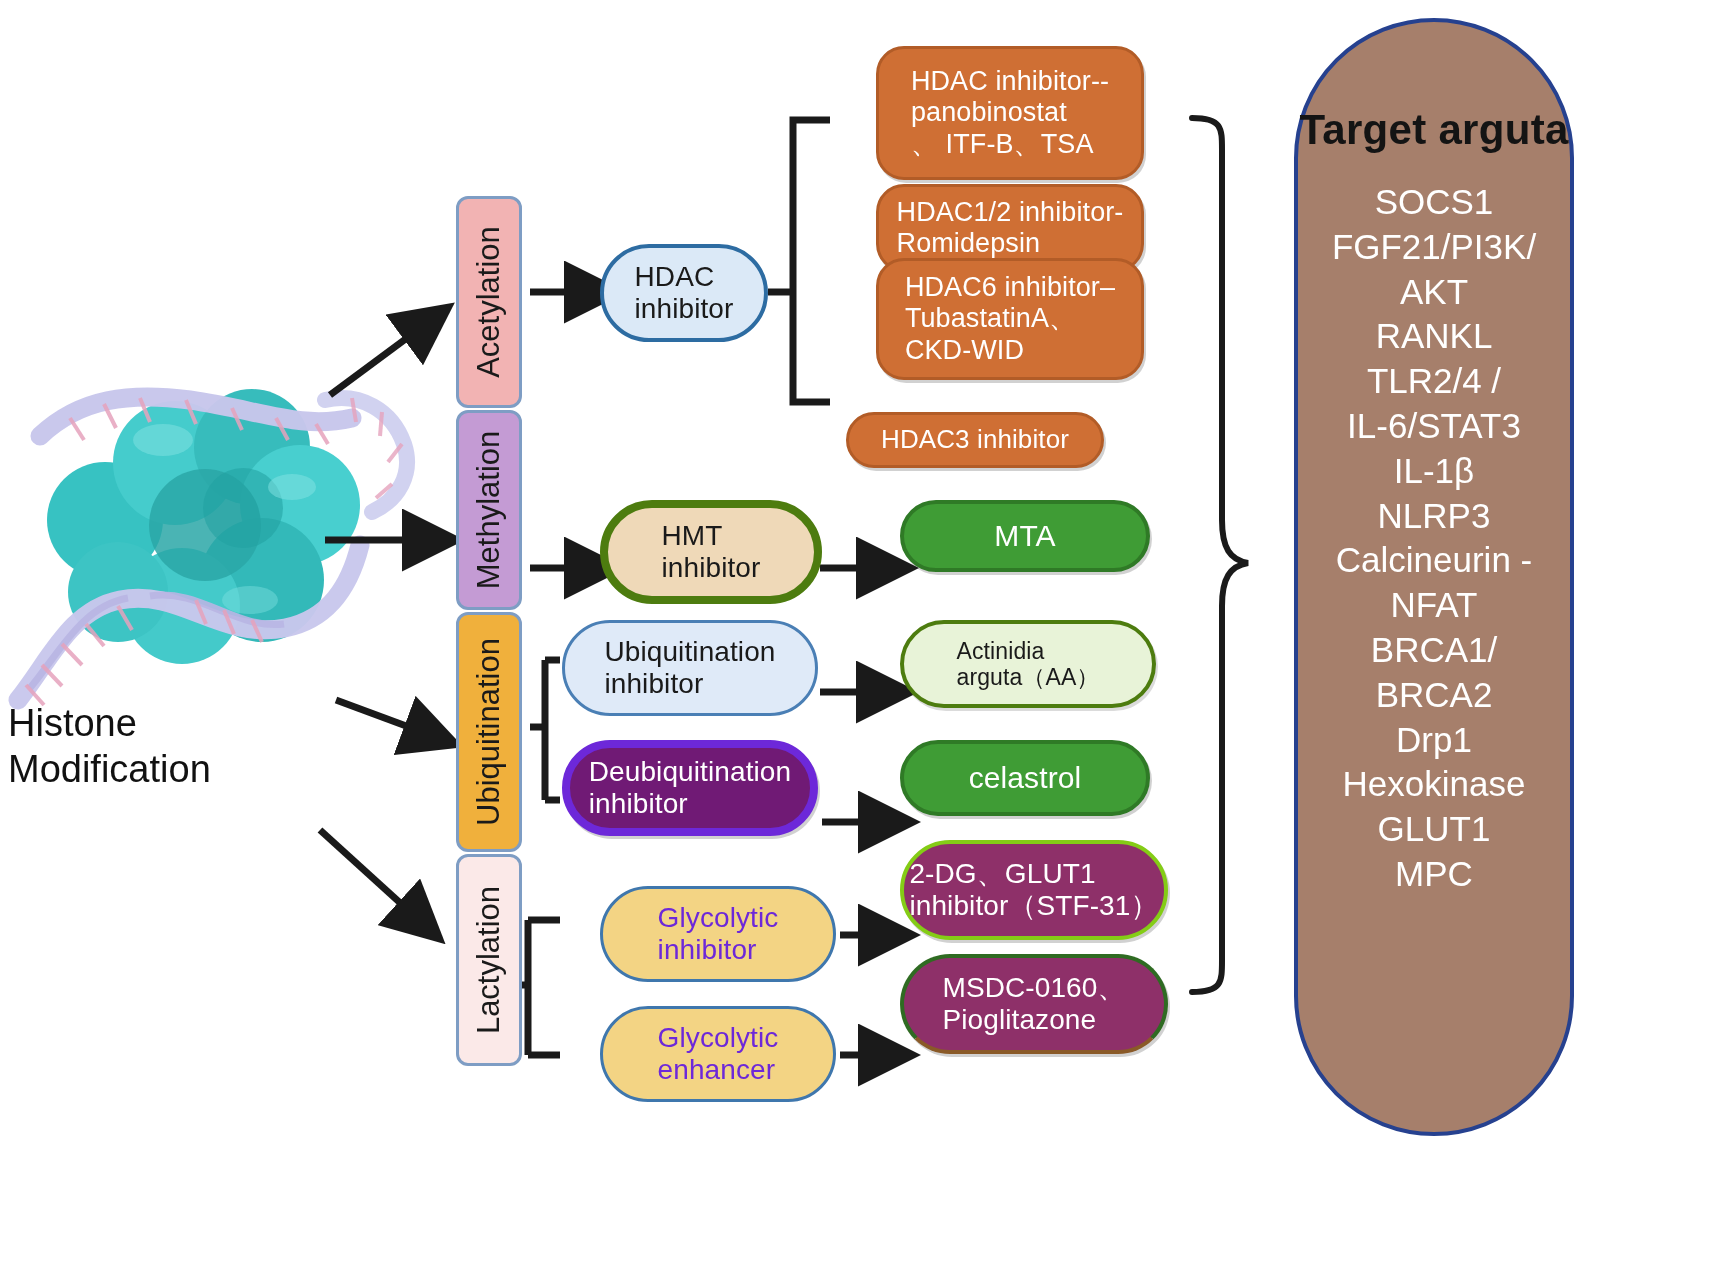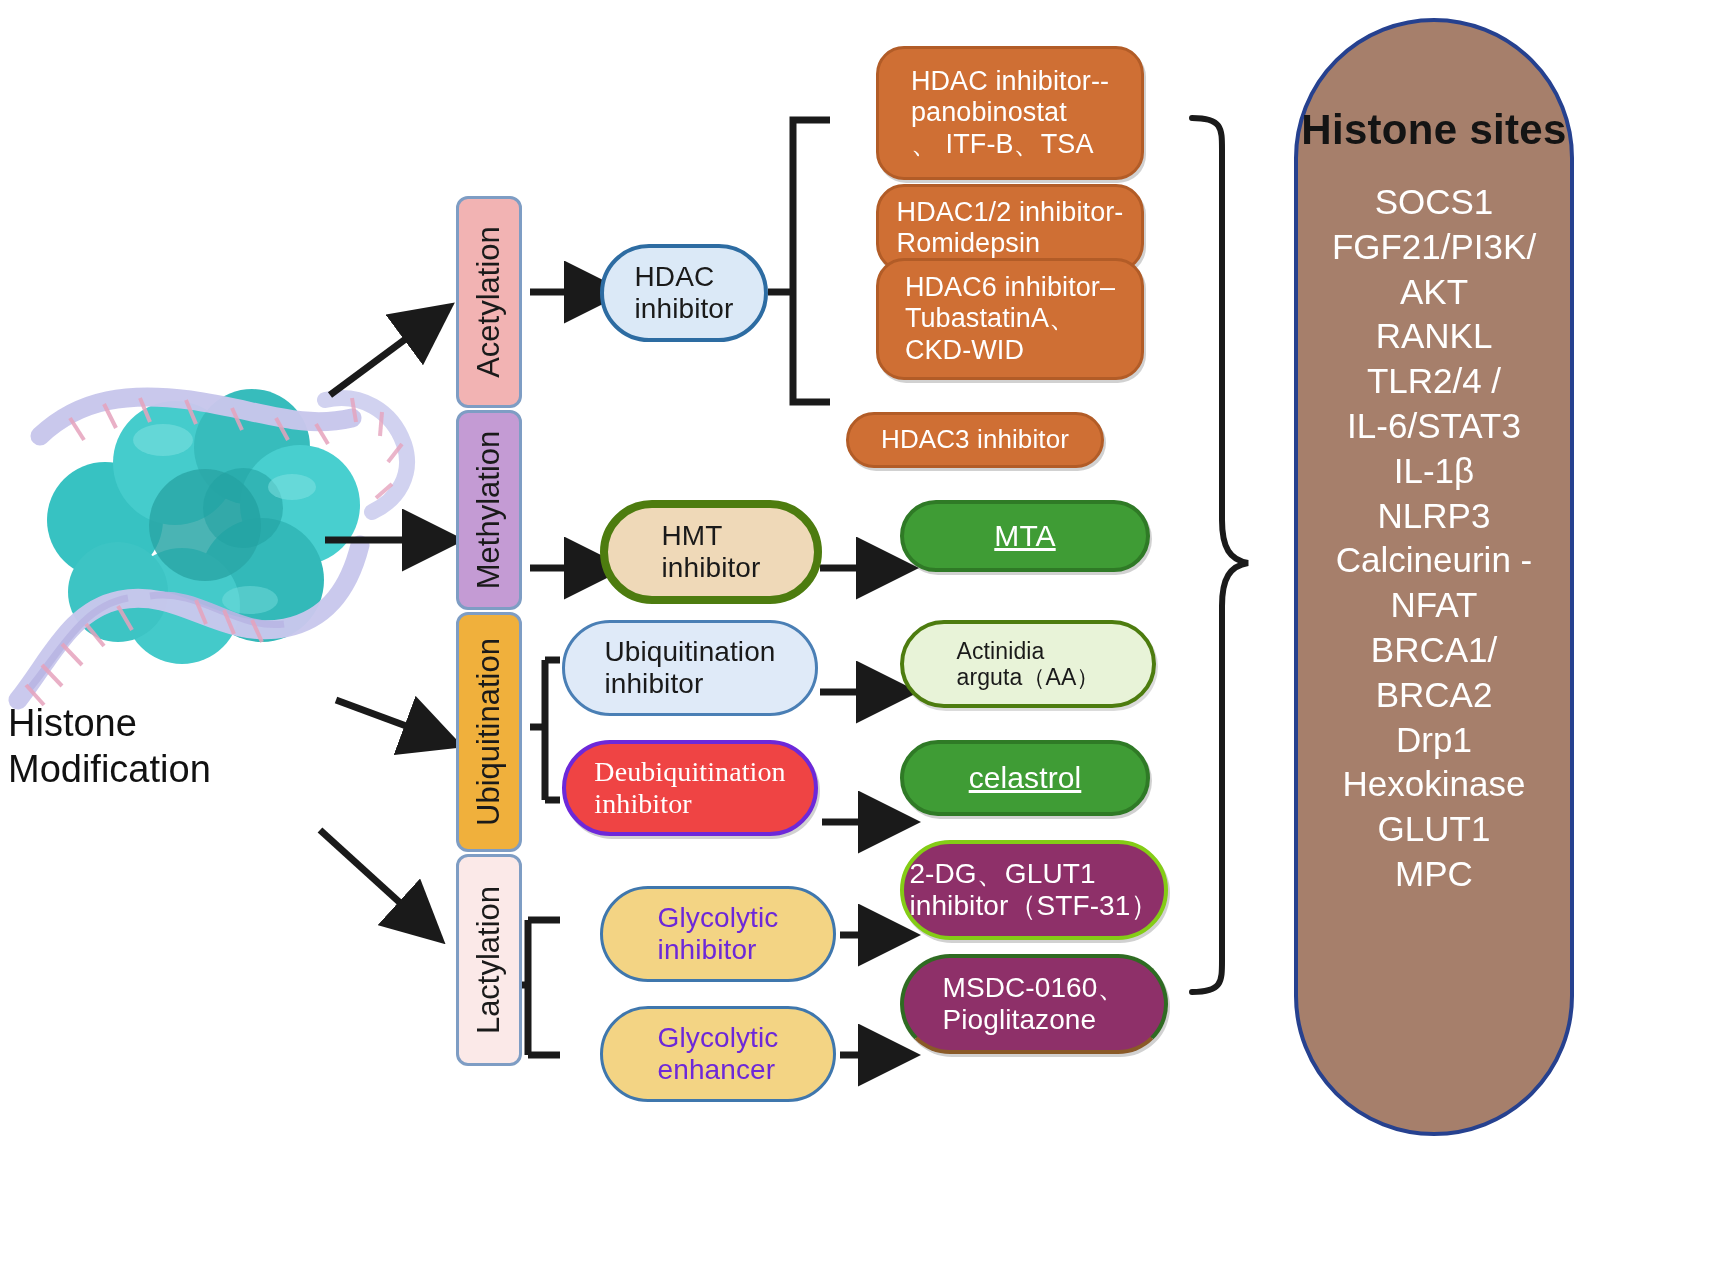--- a/index.html
+++ b/index.html
@@ -59,30 +59,28 @@
     color:#1a1a1a;
     font-size:28px;
   }
   
   .green{
     background:#3f9c35;
     border:4px solid #2f7a26;
     color:#ffffff;
     font-size:30px;
     box-shadow:2px 3px 0 rgba(0,0,0,.18);
-    text-decoration:underline;
   }
   
   .greenbox{
-    background:#ef4444;
-    border:4px solid #6d28d9;
+    background:#701a75;
+    border:8px solid #6d28d9;
     color:#ffffff;
     font-size:28px;
     box-shadow:2px 3px 0 rgba(0,0,0,.18);
-    font-family:Liberation Serif, serif;
   }
   
   .palegreen{
     background:#e8f3d8;
     border:4px solid #4d7c0f;
     color:#1a1a1a;
     font-size:23px;
     box-shadow:2px 3px 0 rgba(0,0,0,.14);
   }
   
@@ -332,21 +330,21 @@
 
   <div class="node green" style="left:900px;top:740px;width:250px;height:76px;">celastrol</div>
 
   <div class="node purple" style="left:900px;top:840px;width:268px;height:100px;">2-DG、GLUT1
 inhibitor（STF-31）</div>
 
   <div class="node purple alt" style="left:900px;top:954px;width:268px;height:100px;">MSDC-0160、
 Pioglitazone</div>
 
   <div id="target-panel">
-    <div id="target-title">Histone sites</div>
+    <div id="target-title">Target arguta</div>
     <div id="target-list">SOCS1
 FGF21/PI3K/
 AKT
 RANKL
 TLR2/4 /
 IL-6/STAT3
 IL-1β
 NLRP3
 Calcineurin -
 NFAT

